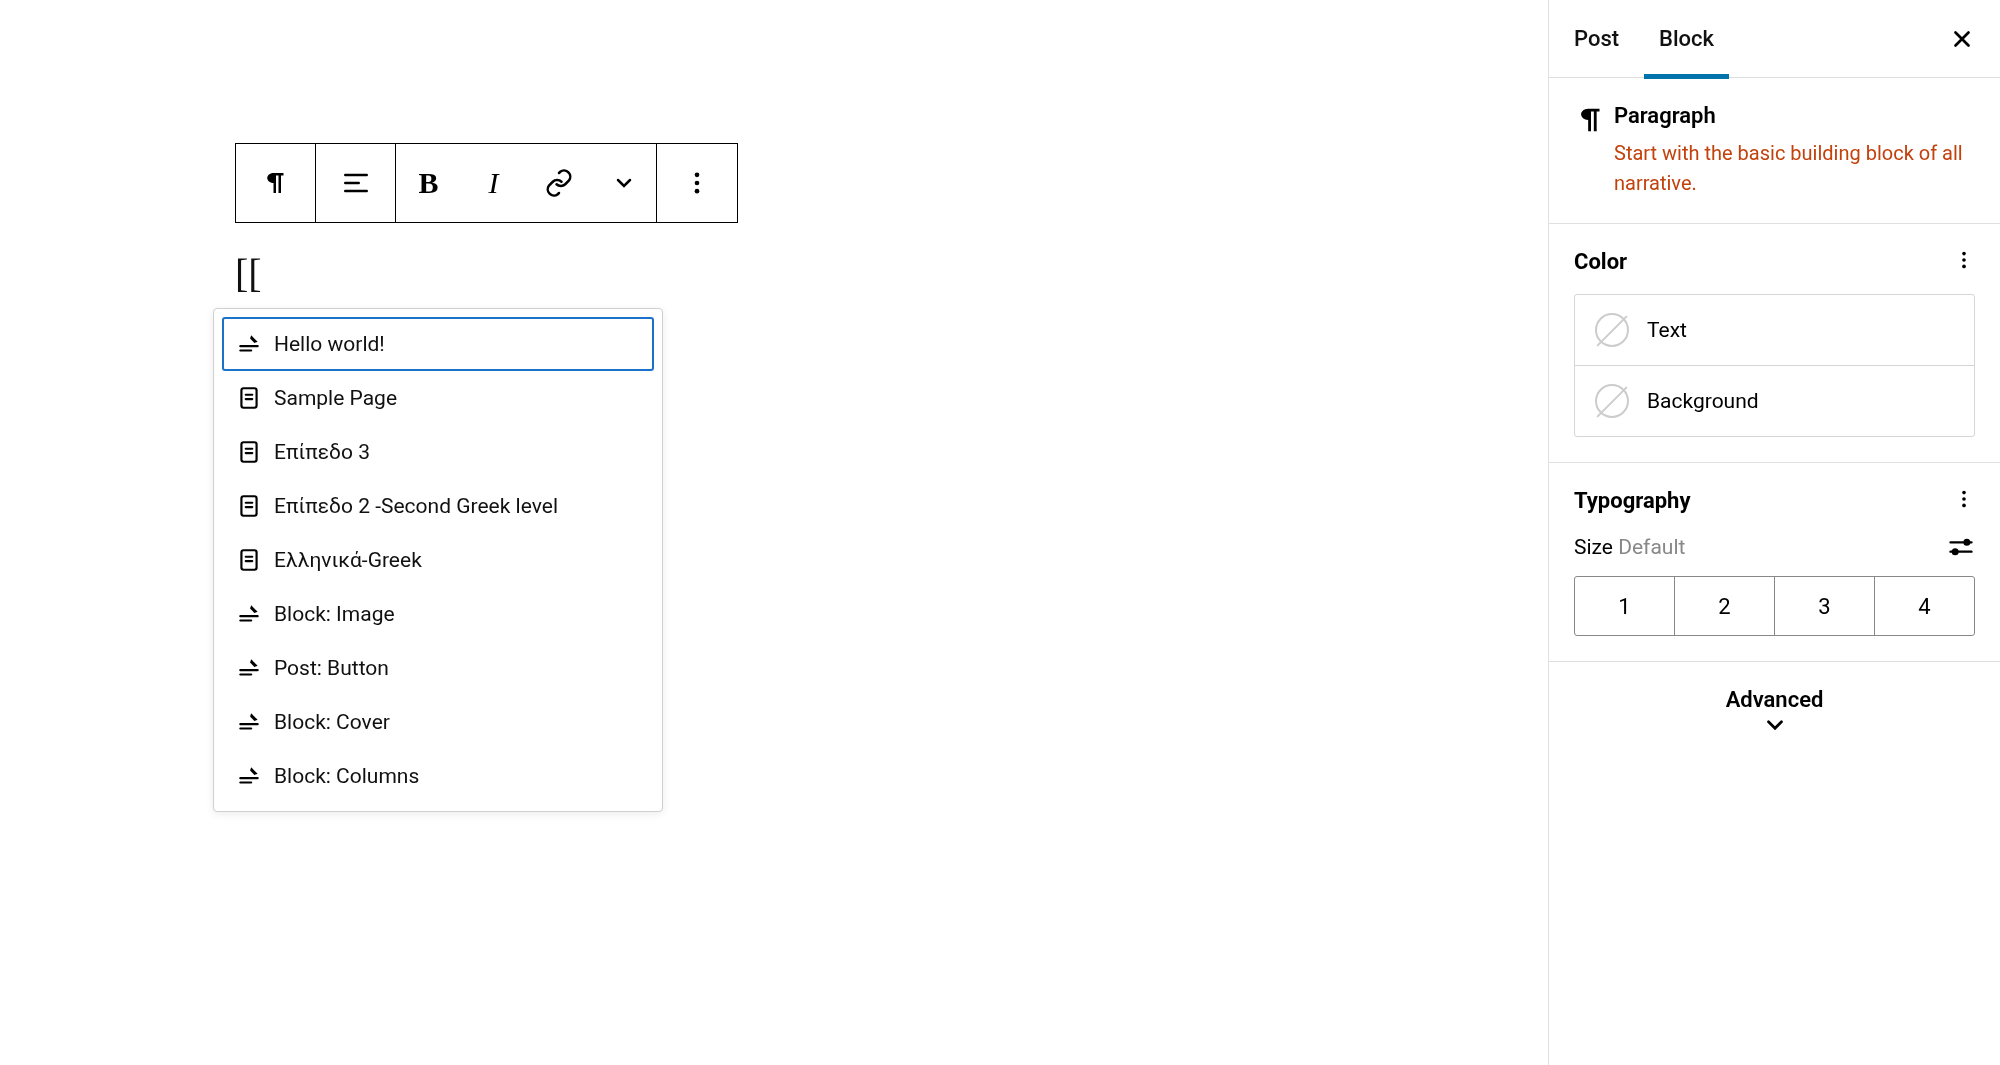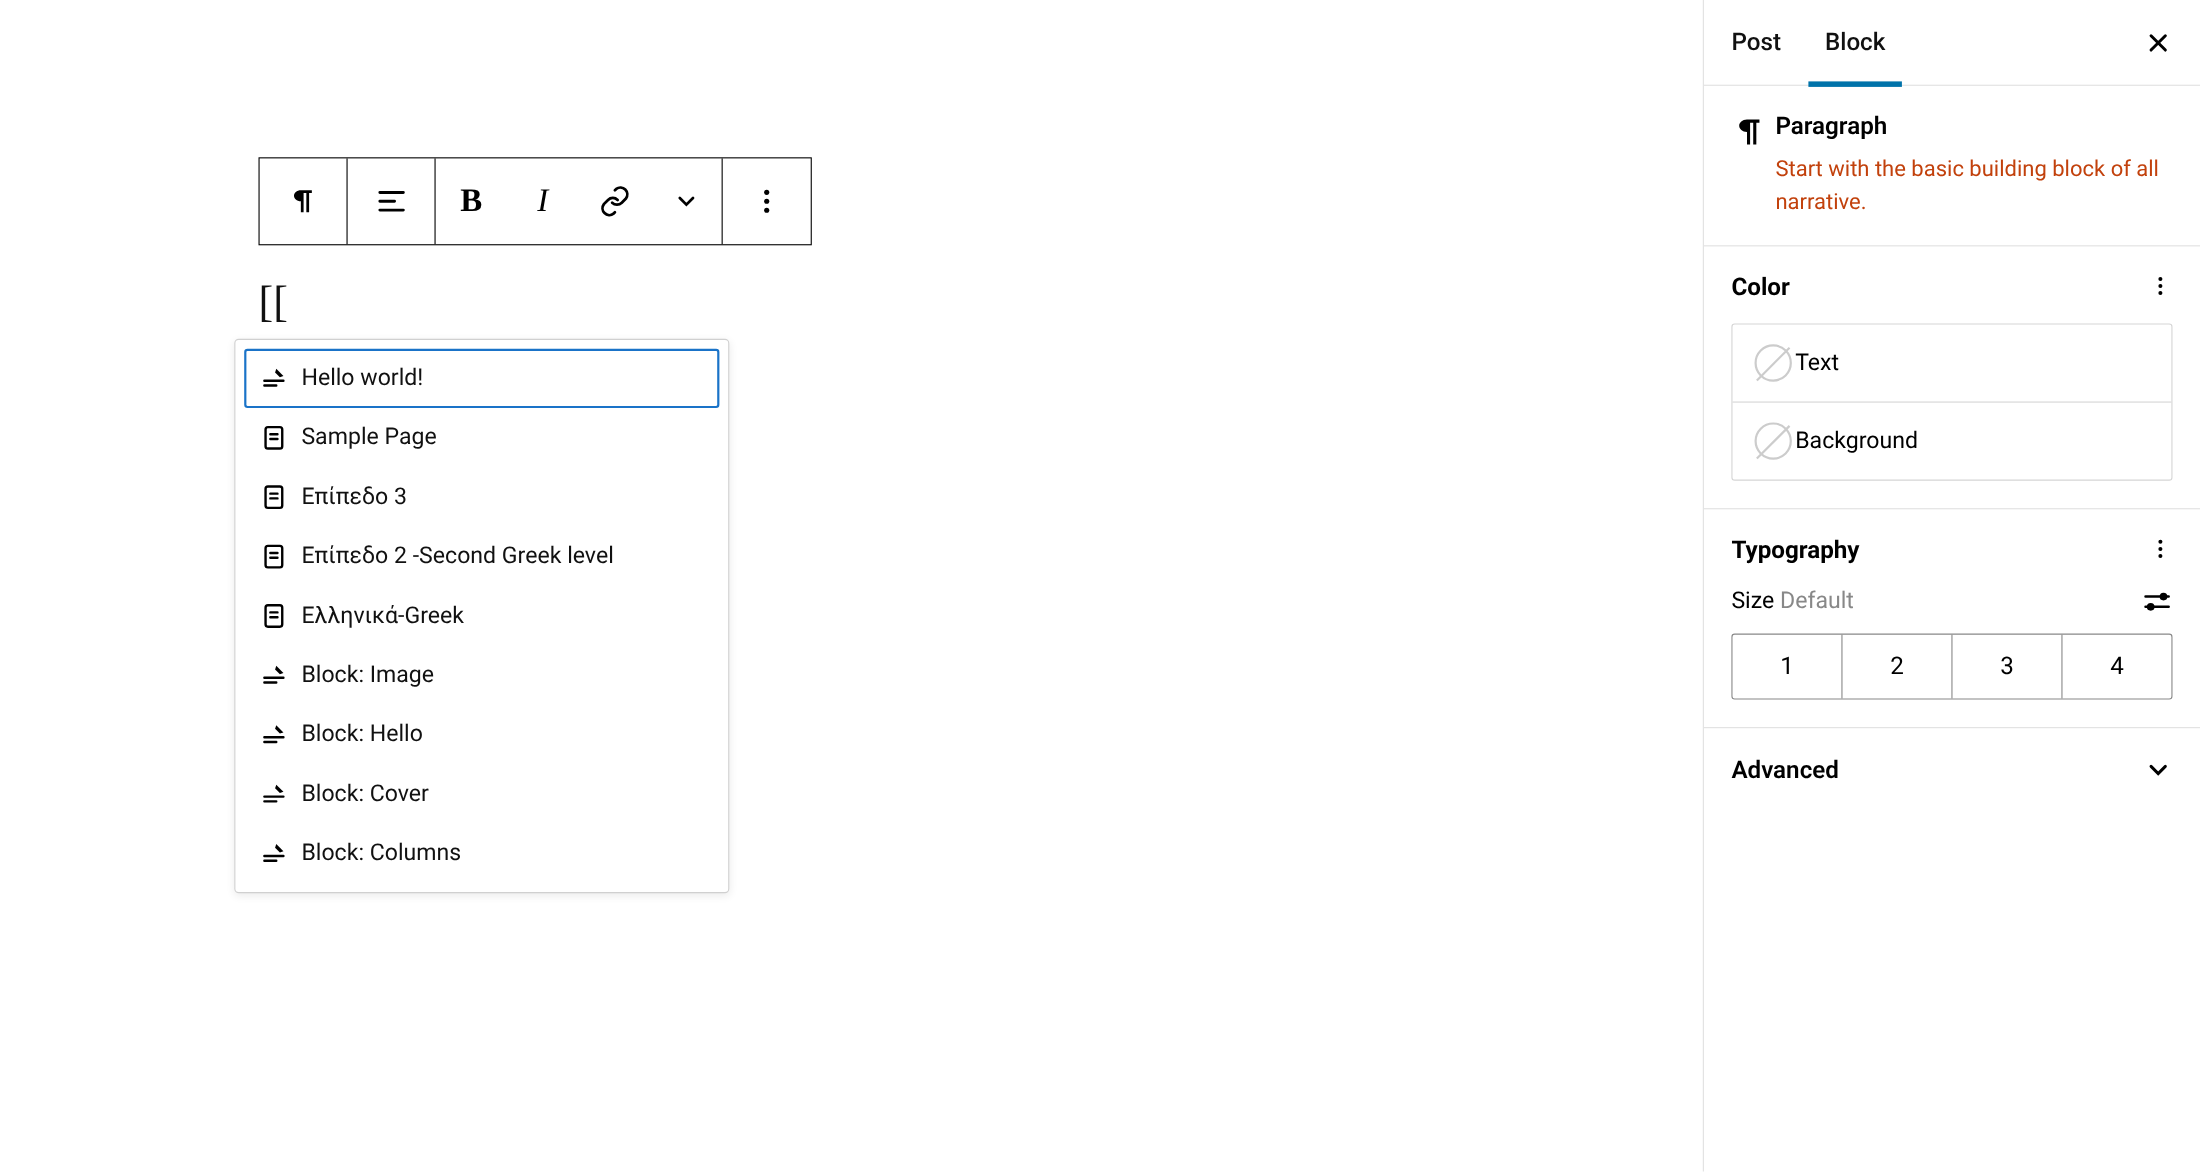--- a/index.html
+++ b/index.html
@@ -27,35 +27,35 @@
 .close-x { position: absolute; right: 25px; top: 50%; transform: translateY(-50%); cursor: pointer; }
 
 .block-info { display: flex; gap: 6px; padding: 25px; border-bottom: 1px solid #e0e0e0; }
 .block-info-text h3 { font-size: 22px; font-weight: 600; margin-bottom: 10px; }
 .block-info-text p { font-size: 20px; color: #c2410c; line-height: 1.5; }
 
 .panel { border-bottom: 1px solid #e0e0e0; padding: 25px; }
 .panel-hd { display: flex; justify-content: space-between; align-items: flex-start; font-size: 22px; font-weight: 700; margin-bottom: 20px; }
 
 .color-list { border: 1px solid #d5d5d5; border-radius: 3px; }
-.color-row { display: flex; align-items: center; gap: 3px; padding: 18px 20px; border-bottom: 1px solid #d5d5d5; font-size: 21px; }
+.color-row { display: flex; align-items: center; gap: 18px; padding: 18px 20px; border-bottom: 1px solid #d5d5d5; font-size: 21px; }
 .color-row:last-child { border-bottom: none; }
 .swatch { width: 34px; height: 34px; border-radius: 50%; border: 2px solid #ccc; position: relative; }
 .swatch::after { content: ""; position: absolute; width: 140%; height: 2px; background: #ccc; top: 50%; left: -20%; transform: rotate(-45deg); }
 
 .size-row { display: flex; justify-content: space-between; align-items: center; margin-bottom: 15px; }
 .size-label { font-size: 21px; }
 .size-default { color: #888; }
 .sliders-icon { cursor: pointer; }
 
 .size-segments { display: flex; border: 1px solid #888; border-radius: 3px; height: 60px; }
 .seg { flex: 1; display: flex; align-items: center; justify-content: center; font-size: 22px; border-right: 1px solid #888; cursor: pointer; }
 .seg:last-child { border-right: none; }
 
-.adv-panel { padding: 25px; display: flex; justify-content: space-between; align-items: center; font-size: 22px; font-weight: 600; }
+.adv-panel { padding: 25px; display: flex; justify-content: space-between; align-items: center; font-size: 22px; font-weight: 600; flex-direction: column; }
 
 svg { display: block; }
 </style>
 </head>
 <body>
 
 <div class="editor-area">
 
   <div class="toolbar">
     <div class="tb-btn">
@@ -152,21 +152,21 @@
       </span>
       <span>Block: Image</span>
     </div>
     <div class="ac-item">
       <span class="ac-icon">
         <svg width="26" height="26" viewBox="0 0 24 24" fill="none">
             <path d="M4 18h10M4 14h16" stroke="#000" stroke-width="2" stroke-linecap="round"></path>
             <path d="M14 4l6 6-3 1-4-4 1-3z" fill="#000"></path>
           </svg>
       </span>
-      <span>Block: Hello</span>
+      <span>Post: Button</span>
     </div>
     <div class="ac-item">
       <span class="ac-icon">
         <svg width="26" height="26" viewBox="0 0 24 24" fill="none">
             <path d="M4 18h10M4 14h16" stroke="#000" stroke-width="2" stroke-linecap="round"></path>
             <path d="M14 4l6 6-3 1-4-4 1-3z" fill="#000"></path>
           </svg>
       </span>
       <span>Block: Cover</span>
     </div>

